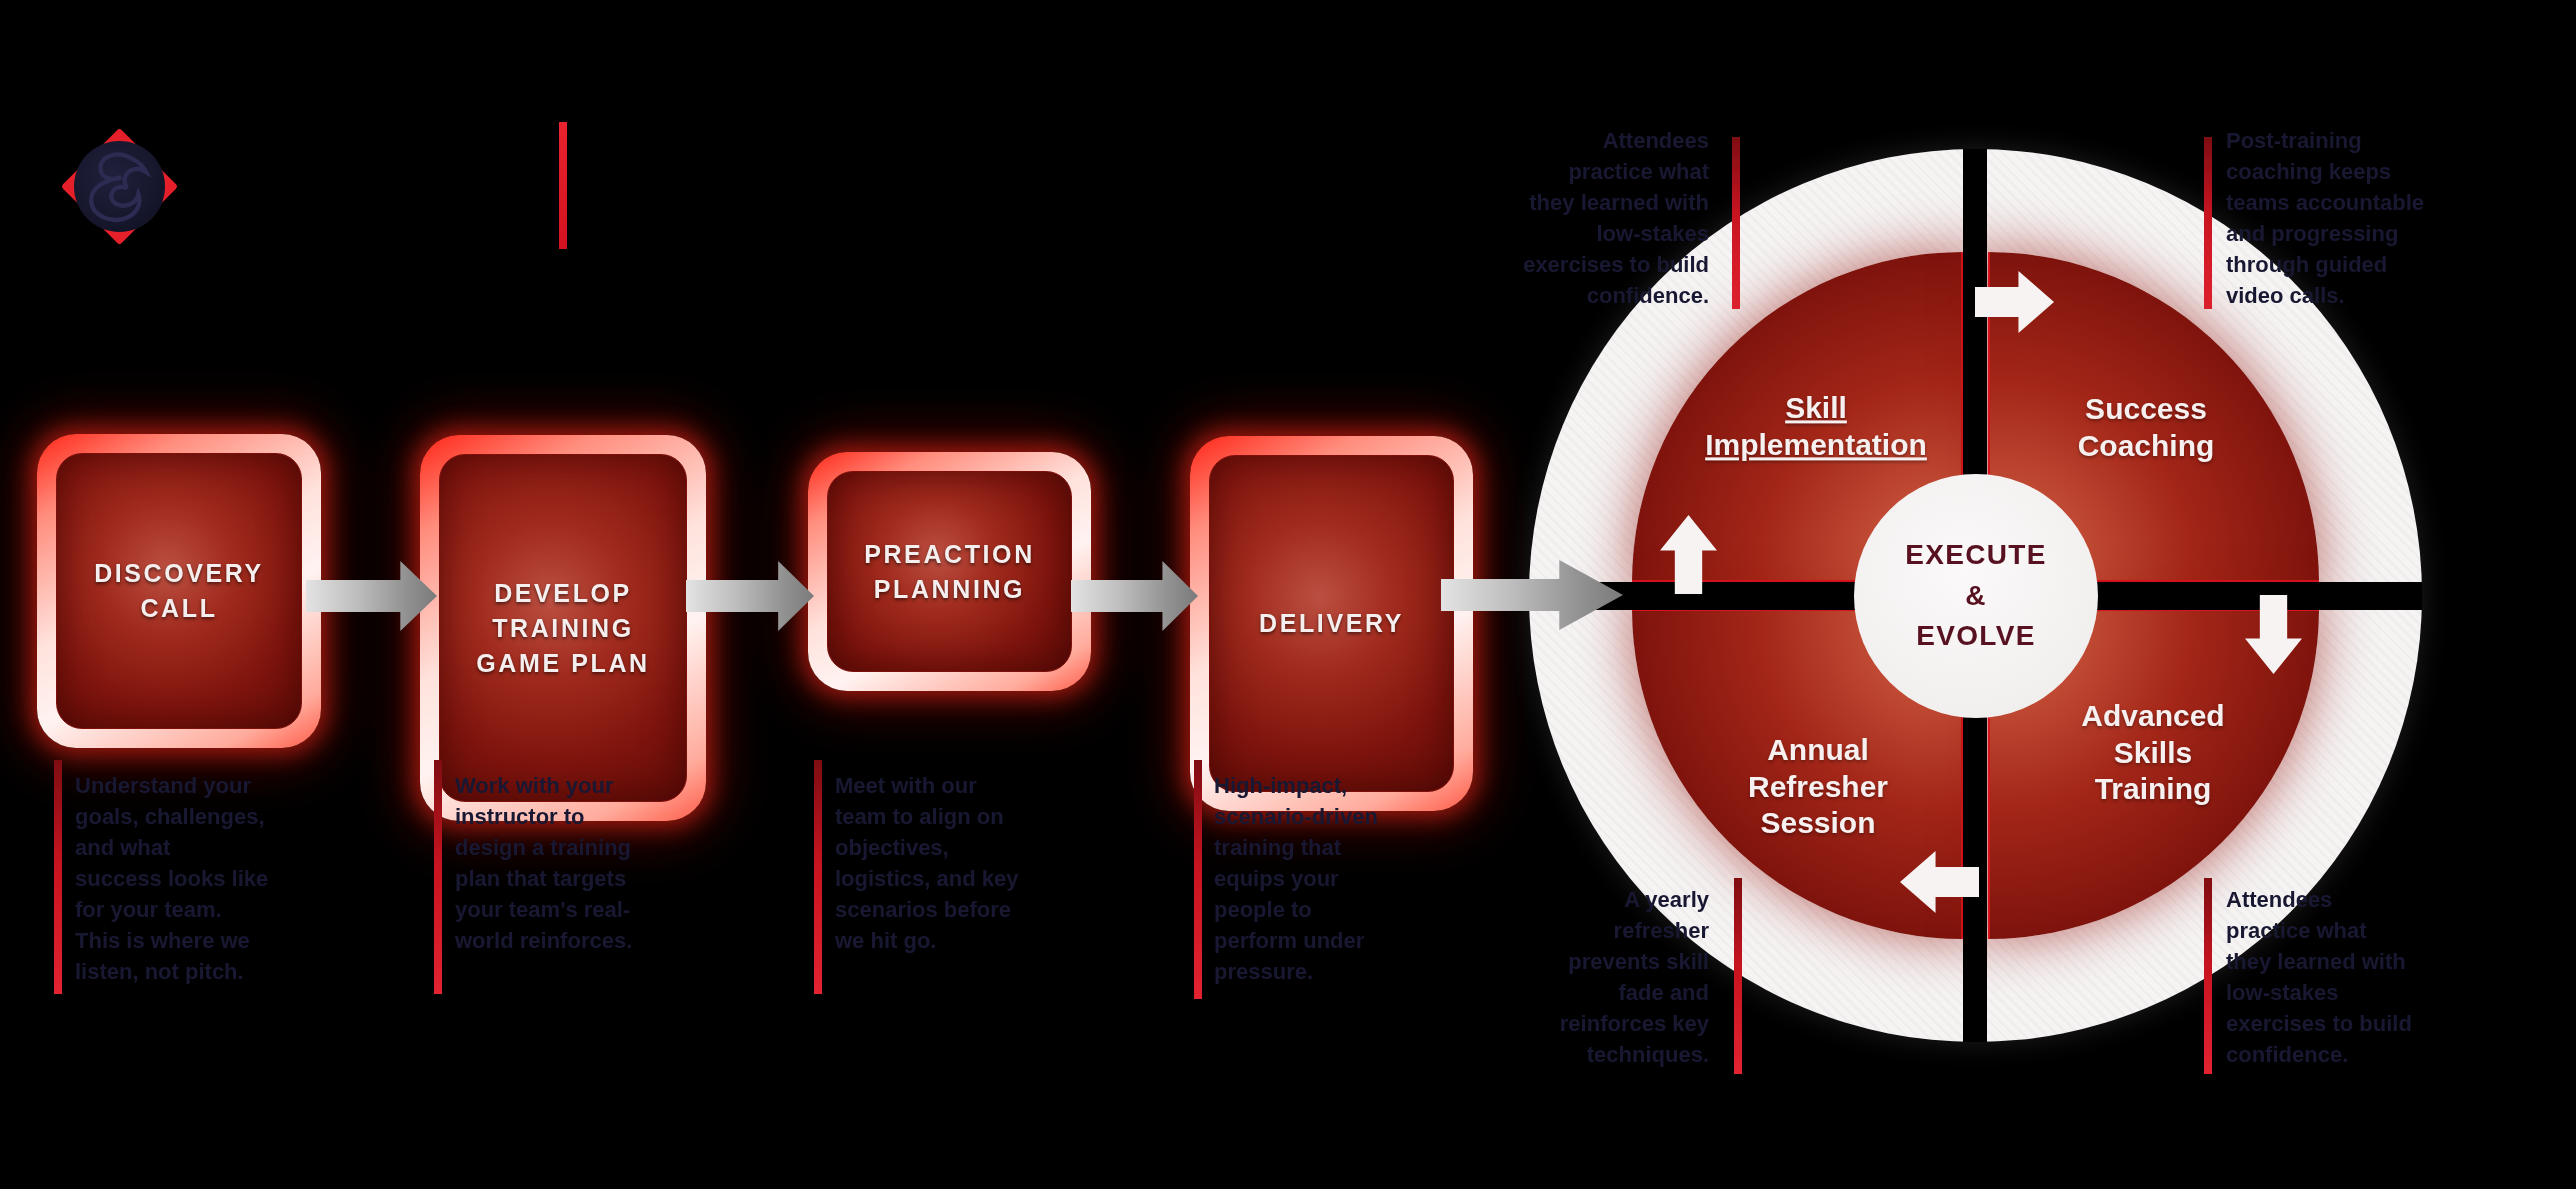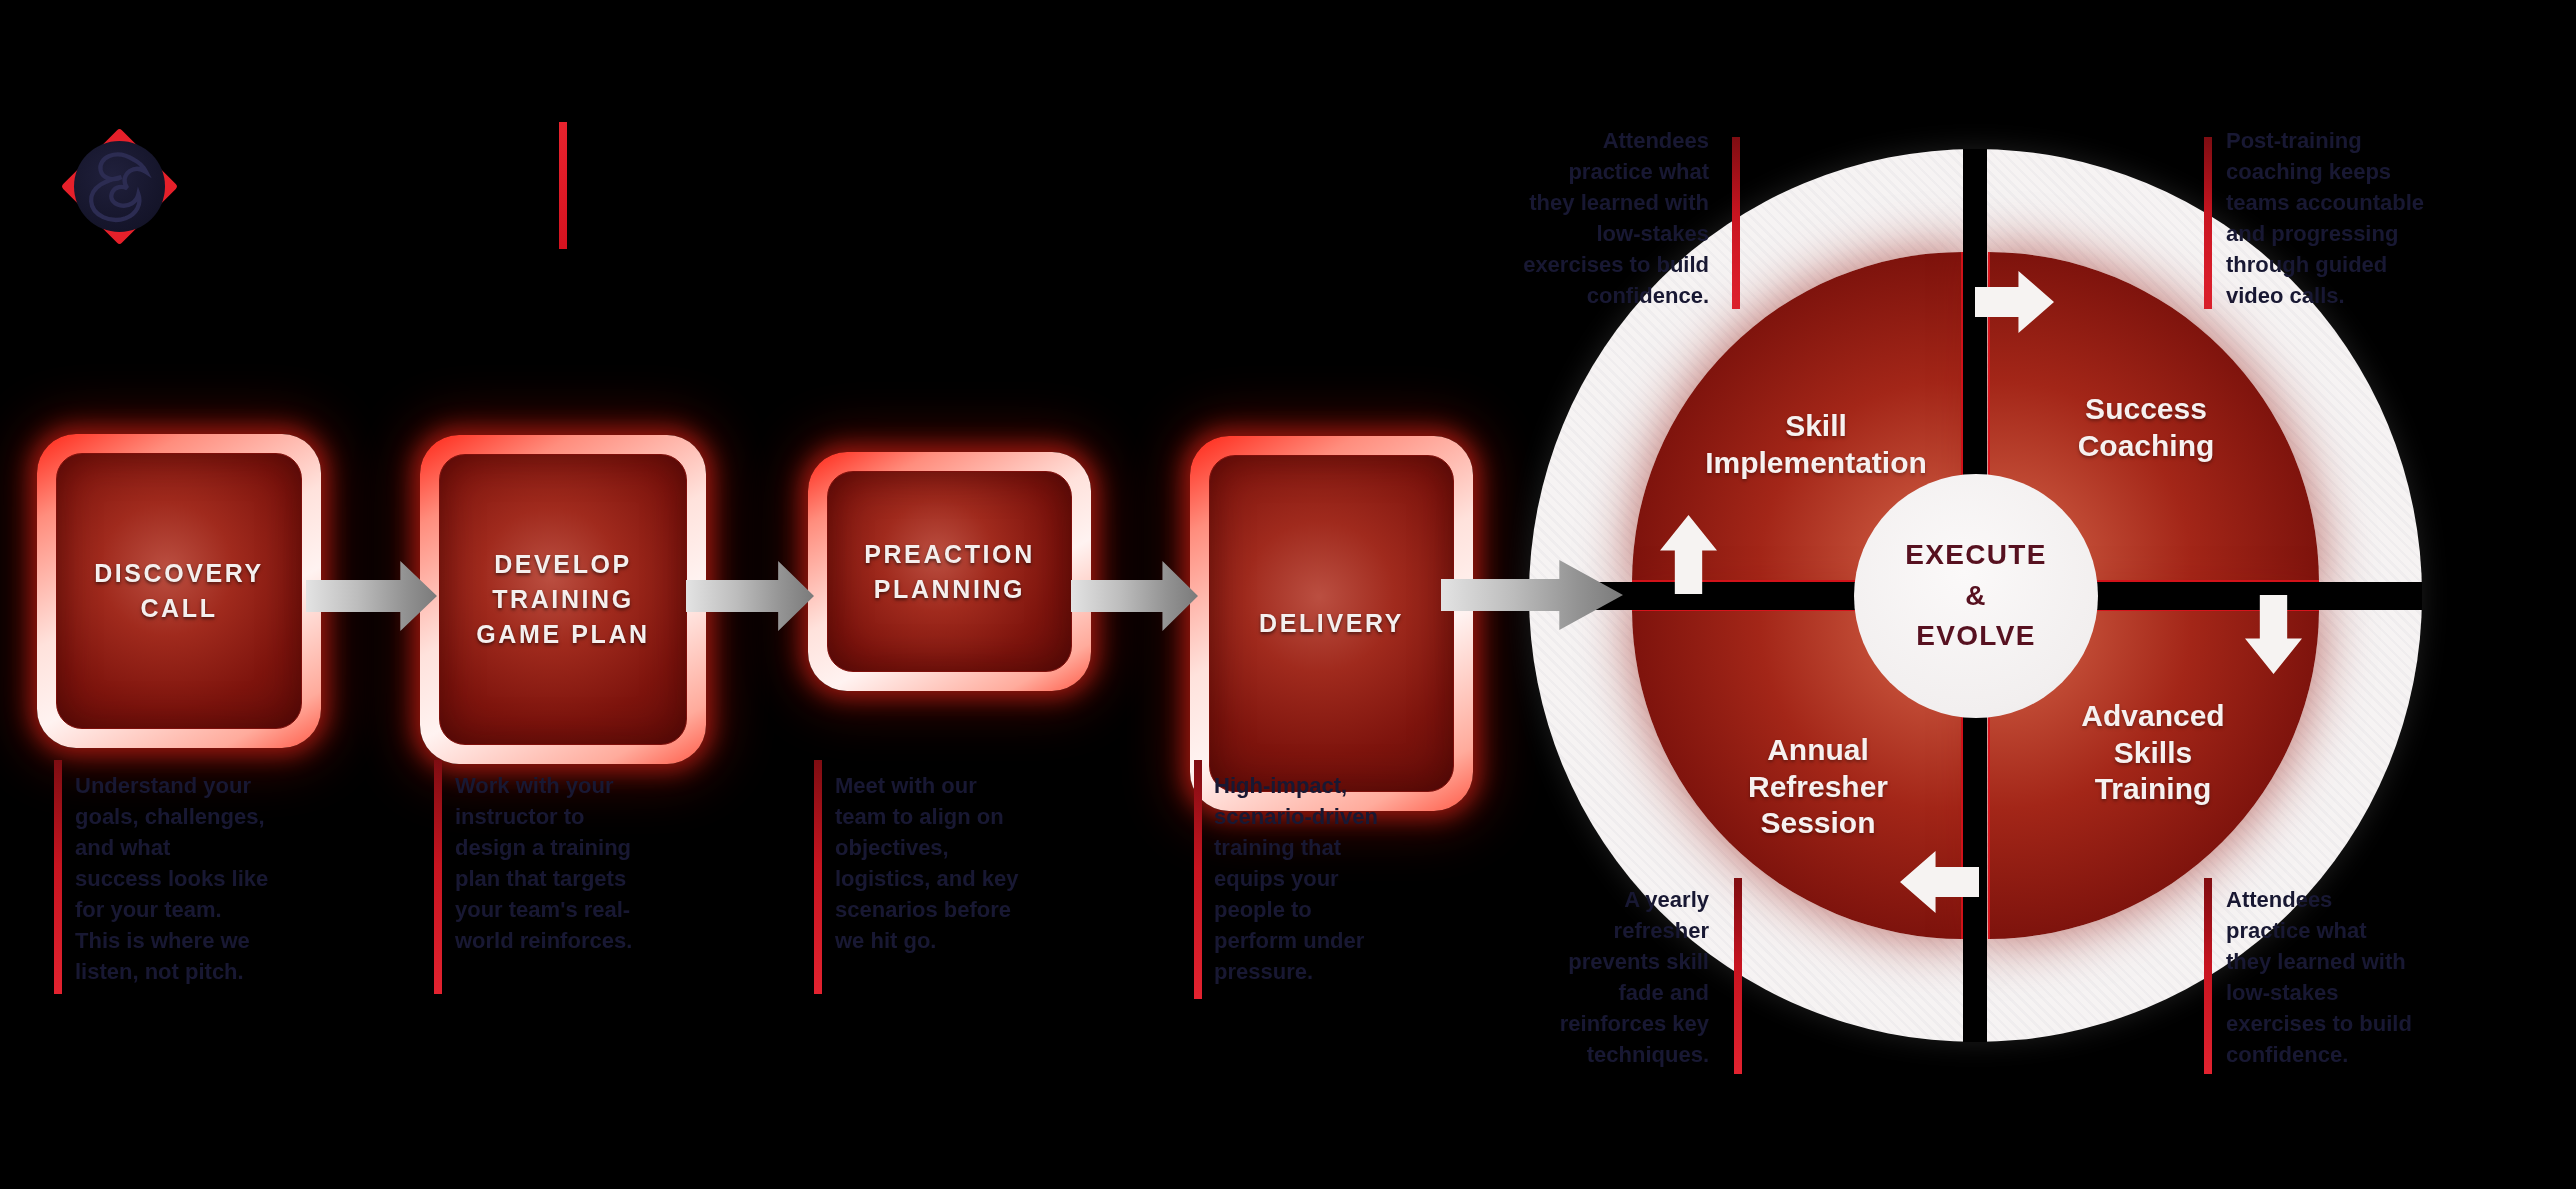--- a/index.html
+++ b/index.html
@@ -91,21 +91,21 @@
   </div>
 </div>
 <div class="abs header-divider"></div>
 
 <div class="abs step-card" style="left:37px;top:434px;width:284px;height:314px;">
   <div class="step-core">
     <div class="step-label">DISCOVERY
 CALL</div>
   </div>
 </div>
-<div class="abs step-card" style="left:420px;top:435px;width:286px;height:329px;">
+<div class="abs step-card" style="left:420px;top:435px;width:286px;height:386px;">
   <div class="step-core">
     <div class="step-label">DEVELOP
 TRAINING
 GAME PLAN</div>
   </div>
 </div>
 <div class="abs step-card" style="left:808px;top:452px;width:283px;height:239px;">
   <div class="step-core">
     <div class="step-label">PREACTION
 PLANNING</div>
@@ -160,21 +160,21 @@
   <div class="abs outer-ring"></div>
 
   <div class="abs quadrant q-tl"></div>
   <div class="abs quadrant q-tr"></div>
   <div class="abs quadrant q-bl"></div>
   <div class="abs quadrant q-br"></div>
 
   <div class="abs gap-v"></div>
   <div class="abs gap-h"></div>
 
-  <div class="abs quad-label" style="left:287px;top:296px;">Skill
+  <div class="abs quad-label" style="left:287px;top:278px;text-decoration:underline;">Skill
 Implementation</div>
   <div class="abs quad-label" style="left:617px;top:279px;text-align:center;">Success
 Coaching</div>
   <div class="abs quad-label" style="left:289px;top:604px;margin-top:34px;">Annual
 Refresher
 Session</div>
   <div class="abs center-circle">
     <div class="center-label">EXECUTE
 &amp;
 EVOLVE</div>

